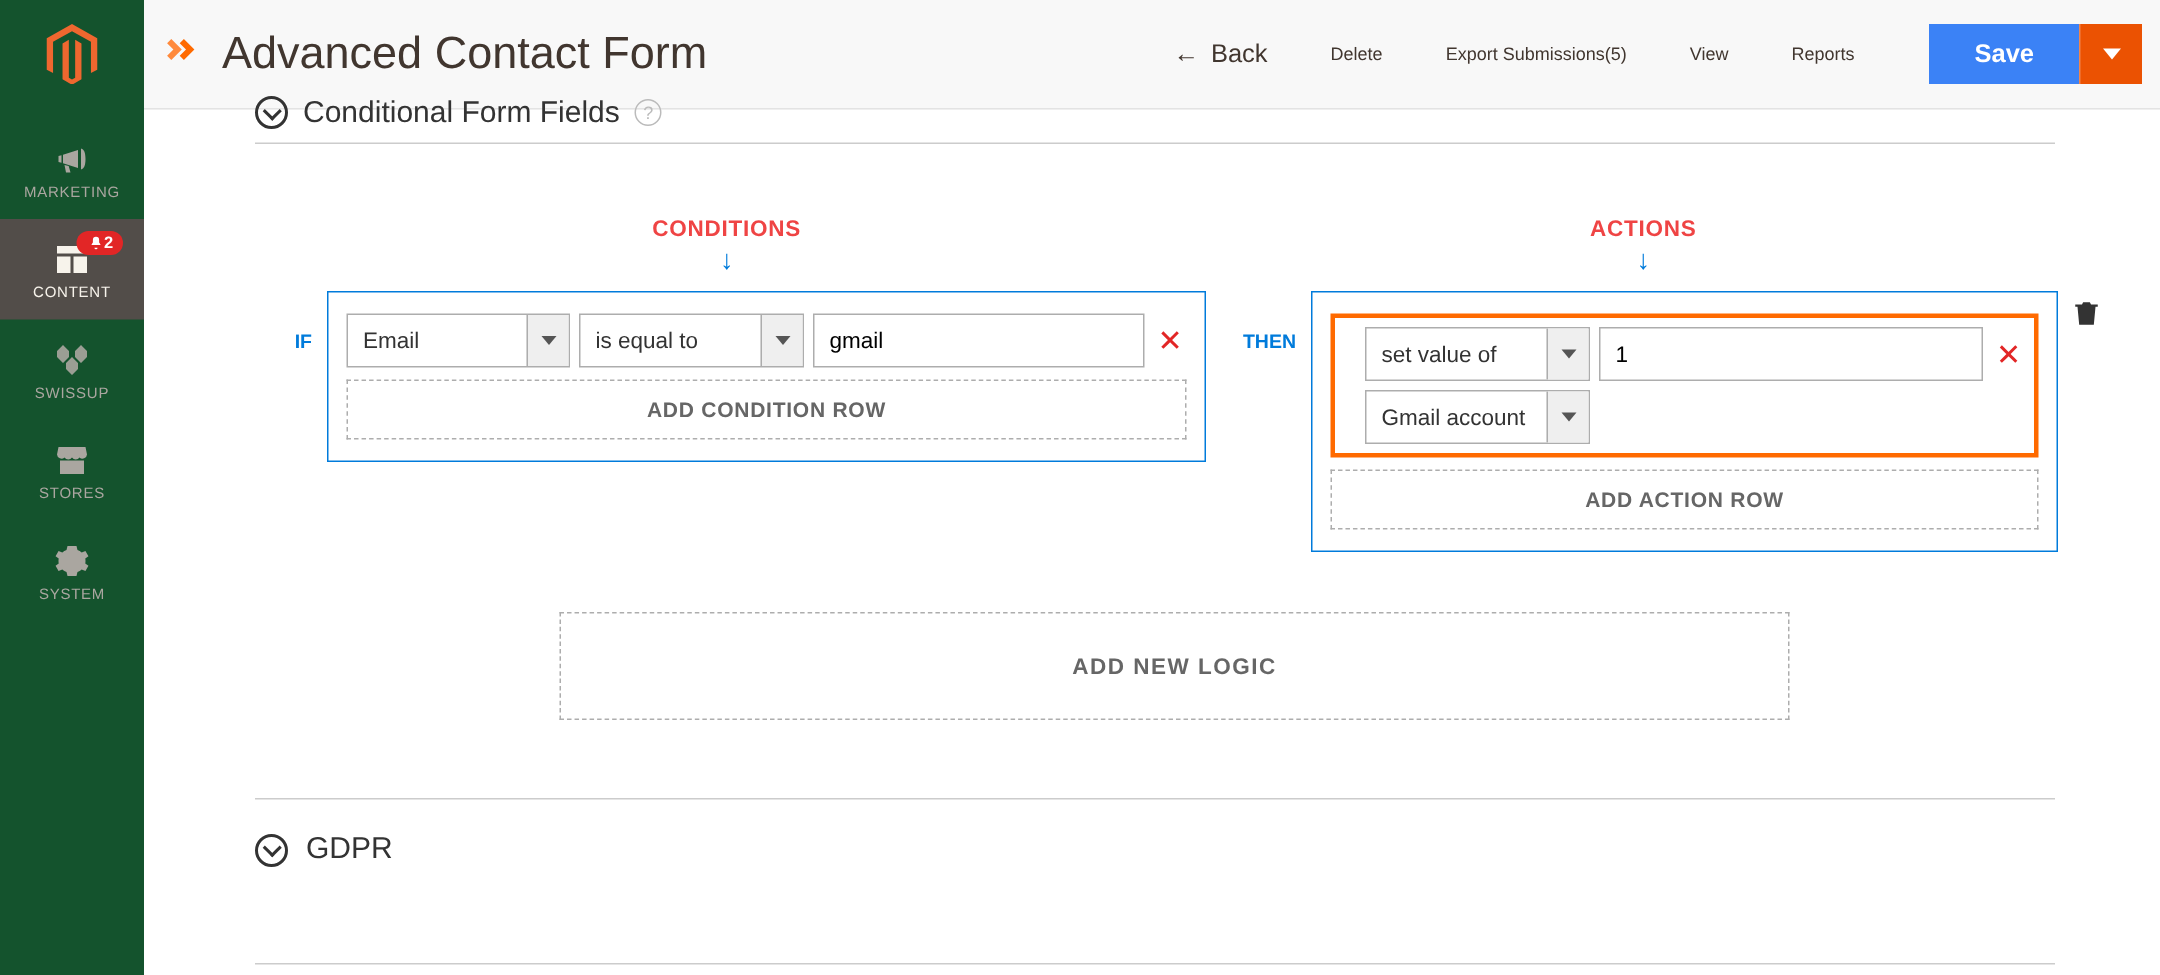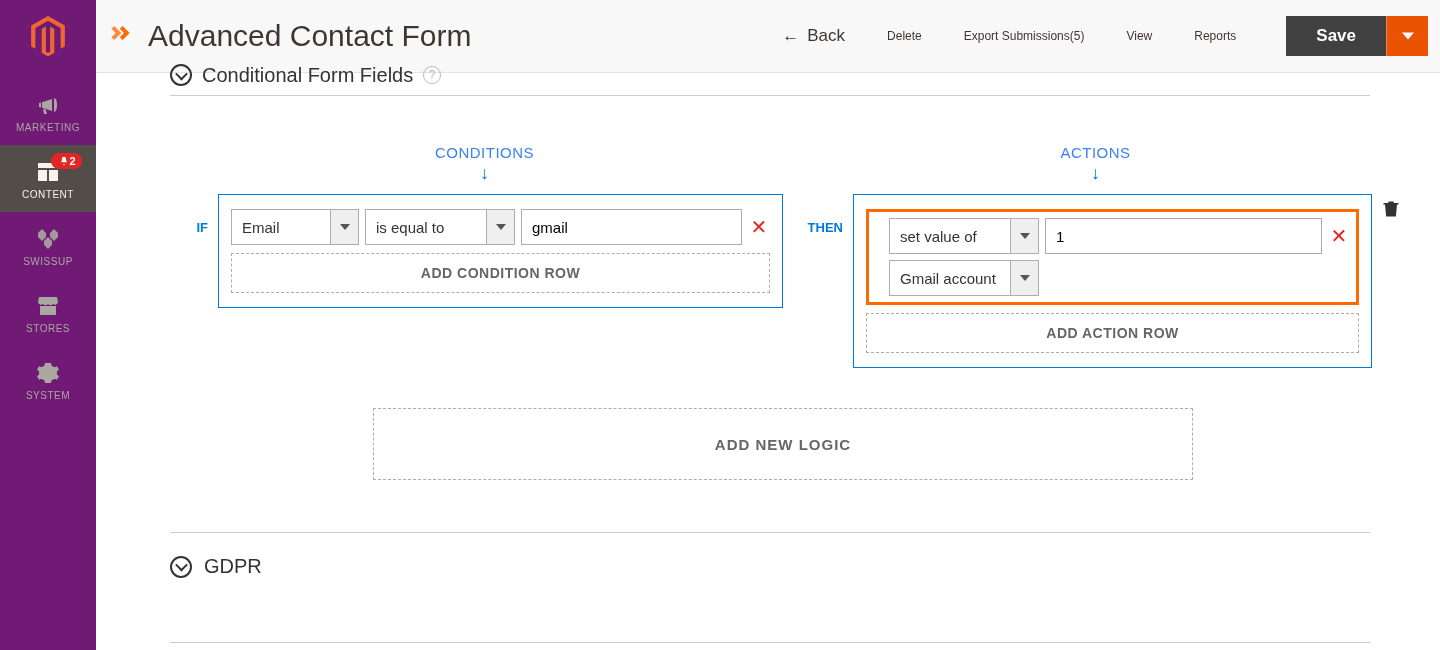--- a/index.html
+++ b/index.html
@@ -9,21 +9,21 @@
     color: #333;
     overflow-x: hidden;
     width: 1440px;
     height: 650px;
   }
   .sidebar {
     position: fixed;
     left: 0; top: 0;
     width: 96px;
     height: 100%;
-    background: #701a75;
+    background: #14532d;
     display: flex;
     flex-direction: column;
     align-items: center;
     z-index: 10;
   }
   .sidebar .logo {
     padding: 16px 0 18px 0;
     color: #ef672f;
   }
   .sidebar .logo svg { width: 36px; height: 40px; }
@@ -110,21 +110,21 @@
   .topbar-actions .link {
     color: #41362f;
     font-size: 12px;
     cursor: pointer;
   }
   .save-group {
     display: flex;
     margin-left: 8px;
   }
   .save-btn {
-    background: #404040;
+    background: #3b82f6;
     color: #fff;
     font-size: 17px;
     font-weight: 600;
     border: none;
     padding: 10px 30px;
     cursor: pointer;
   }
   .save-dd {
     background: #eb5202;
     border: none;
@@ -166,22 +166,22 @@
     font-size:12px;color:#bbb;
   }
 
   .logic-zone {
     padding: 30px 40px 10px 70px;
   }
   .col-labels {
     display: flex;
   }
   .col-label {
-    color: #3b82f6;
-    font-weight: 400;
+    color: #ef4444;
+    font-weight: 700;
     font-size: 15px;
     letter-spacing: 0.5px;
     text-align: center;
   }
   .col-arrow {
     color:#007bdb;text-align:center;font-size:18px;margin-top:2px;
   }
   .logic-row {
     display: flex;
     align-items: flex-start;
@@ -376,21 +376,21 @@
           <div class="col-arrow">↓</div>
         </div>
         <div style="width:28px"></div>
       </div>
 
       <div class="logic-row">
         <div class="kw">IF</div>
 
         <div class="panel">
           <div class="panel-row">
-            <div class="sel" style="width:128px">
+            <div class="sel" style="width:149px">
               <div class="sel-text">Email</div>
               <div class="sel-btn"></div>
             </div>
             <div class="sel" style="width:150px">
               <div class="sel-text">is equal to</div>
               <div class="sel-btn"></div>
             </div>
             <input class="txt" style="flex: 1 1 0%;" value="gmail">
             <div class="x-btn">✕</div>
           </div>

